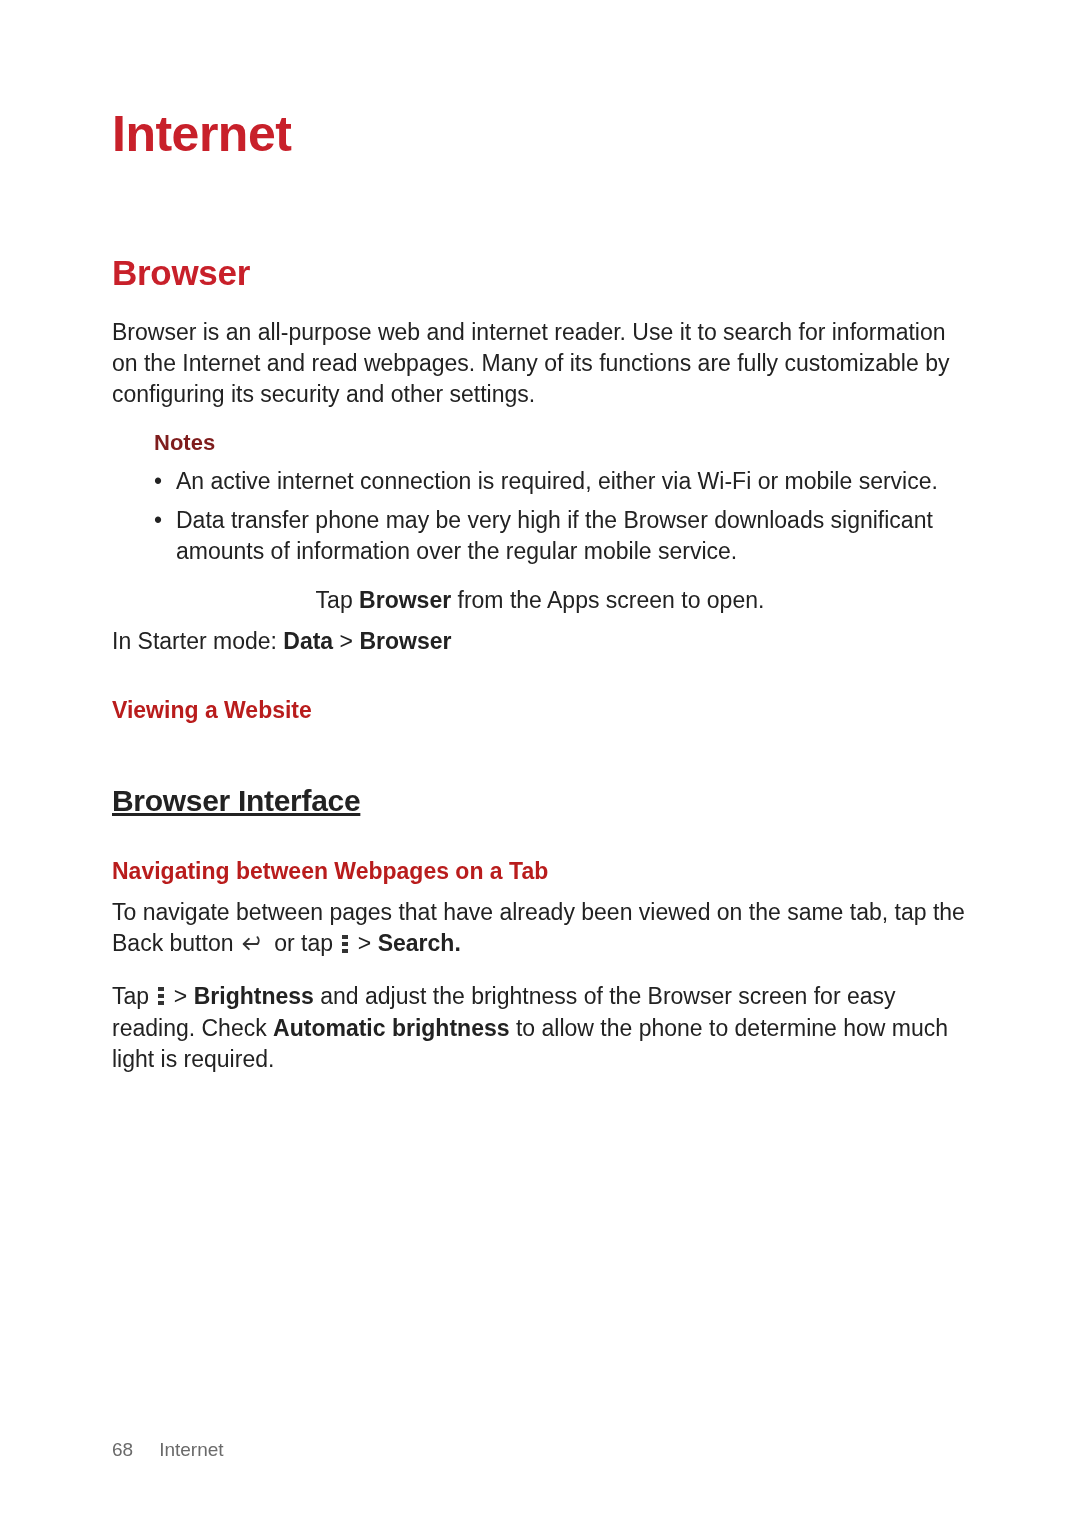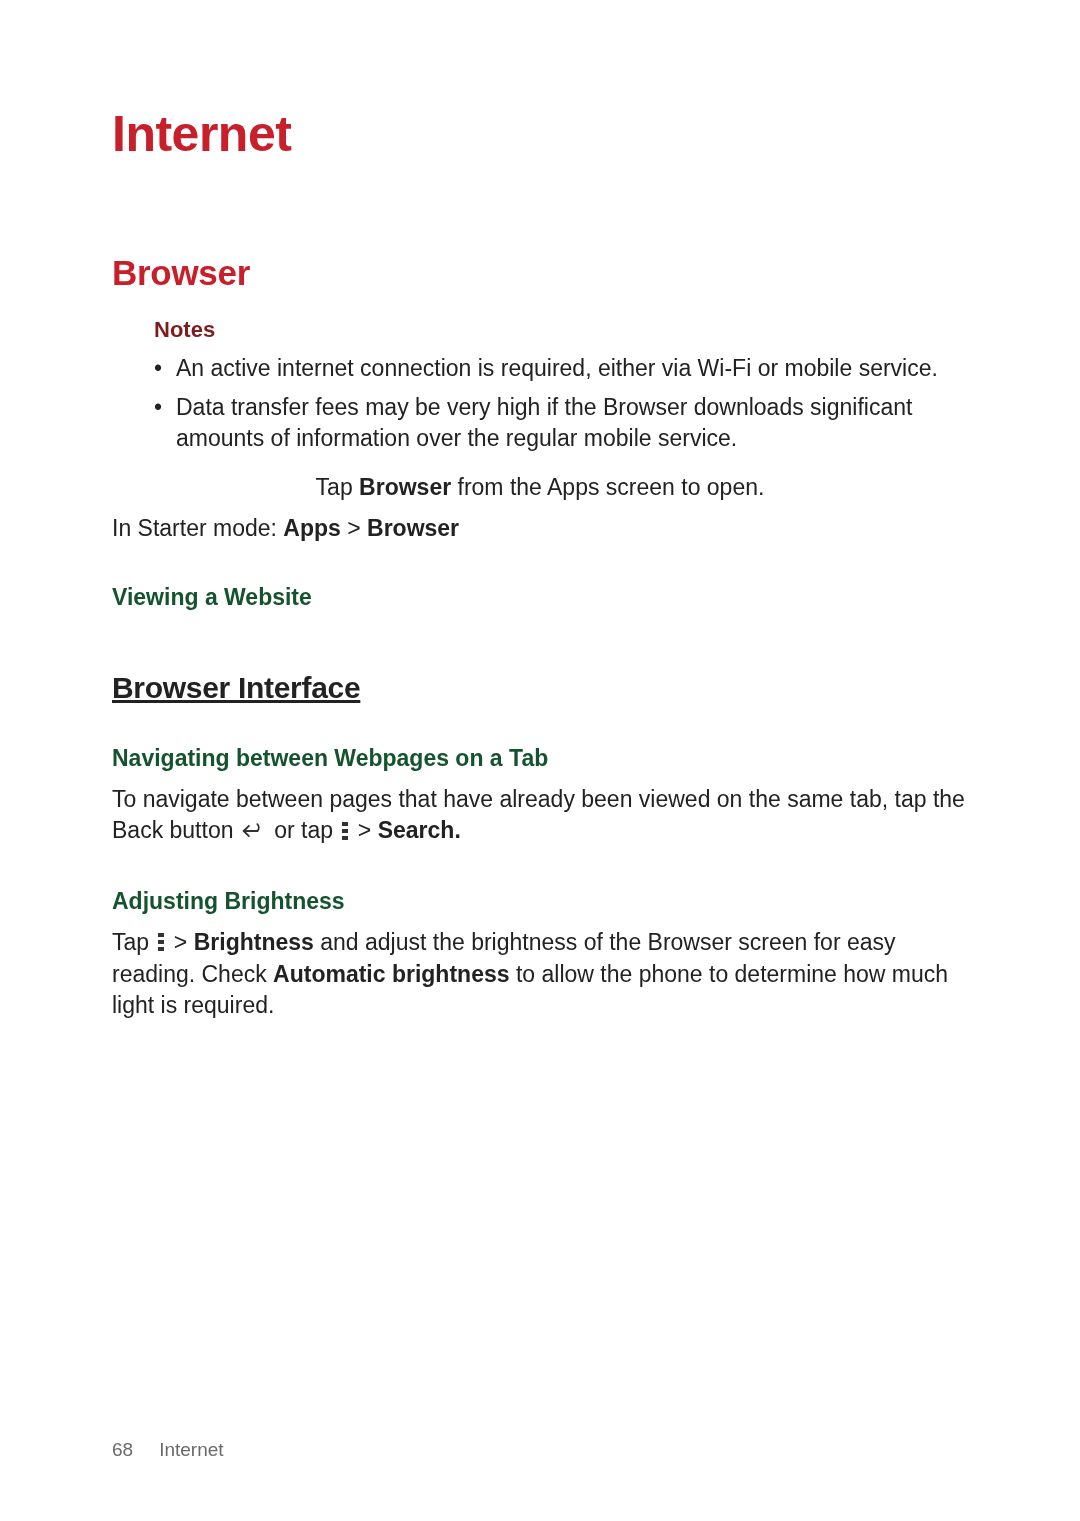--- a/index.html
+++ b/index.html
@@ -68,21 +68,21 @@
     font-weight: 700;
     color: #222;
     margin-top: 60px;
     margin-bottom: 40px;
     letter-spacing: -0.3px;
     text-decoration: underline;
   }
   .sub-heading {
     font-size: 23px;
     font-weight: 700;
-    color: #14532d;
+    color: #b91c1c;
     margin-top: 40px;
     margin-bottom: 12px;
   }
   .inline-icon { display: inline-block; vertical-align: middle; margin: 0 2px; }
   .footer {
     position: absolute;
     left: 112px;
     bottom: 60px;
     font-size: 19px;
     color: #6a6a6a;
@@ -90,54 +90,54 @@
   .footer .pn { margin-right: 26px; }
 </style>
 </head>
 <body>
 
 <div class="page">
   <h1 class="chapter-title">Internet</h1>
 
   <h2 class="section-title">Browser</h2>
 
+  <p class="body-text">Browser is an all-purpose web and internet reader. Use it to search for information on the Internet and read webpages. Many of its functions are fully customizable by configuring its security and other settings.</p>
 
   <div class="notes-block">
     <div class="notes-heading">Notes</div>
     <ul class="notes-list">
       <li>An active internet connection is required, either via Wi-Fi or mobile service.</li>
-      <li>Data transfer fees may be very high if the Browser downloads significant amounts of information over the regular mobile service.</li>
+      <li>Data transfer phone may be very high if the Browser downloads significant amounts of information over the regular mobile service.</li>
     </ul>
   </div>
 
   <p class="body-text" style="margin-bottom: 10px; text-align: center;">
     <span>Tap </span><span class="bold">Browser</span><span> from the Apps screen to open.</span>
   </p>
 
   <p class="body-text">
-    <span>In Starter mode: </span><span class="bold">Apps</span><span> &gt; </span><span class="bold">Browser</span>
+    <span>In Starter mode: </span><span class="bold">Data</span><span> &gt; </span><span class="bold">Browser</span>
   </p>
 
   <div class="sub-heading">Viewing a Website</div>
 
   <h2 class="subsection-title">Browser Interface</h2>
 
   <div class="sub-heading" style="margin-top:12px;">Navigating between Webpages on a Tab</div>
   <p class="body-text">
     <span>To navigate between pages that have already been viewed on the same tab, tap the Back button </span><span class="inline-icon"><svg width="24" height="18" viewBox="0 0 28 20" fill="none" stroke="#333" stroke-width="2.2" stroke-linecap="round" stroke-linejoin="round">
           <path d="M8 4 L2 10 L8 16"></path>
           <path d="M2 10 H18 A6 6 0 0 0 18 2"></path>
         </svg></span><span> or tap </span><span class="inline-icon"><svg width="8" height="18" viewBox="0 0 6 18" fill="#333">
           <rect x="0" y="0" width="6" height="4"></rect>
           <rect x="0" y="7" width="6" height="4"></rect>
           <rect x="0" y="14" width="6" height="4"></rect>
         </svg></span><span> &gt; </span><span class="bold">Search.</span>
   </p>
 
-  <div class="sub-heading">Adjusting Brightness</div>
   <p class="body-text">
     <span>Tap </span><span class="inline-icon"><svg width="8" height="18" viewBox="0 0 6 18" fill="#333">
           <rect x="0" y="0" width="6" height="4"></rect>
           <rect x="0" y="7" width="6" height="4"></rect>
           <rect x="0" y="14" width="6" height="4"></rect>
         </svg></span><span> &gt; </span><span class="bold">Brightness</span><span> and adjust the brightness of the Browser screen for easy reading. Check </span><span class="bold">Automatic brightness</span><span> to allow the phone to determine how much light is required.</span>
   </p>
 </div>
 
 <div class="footer">

